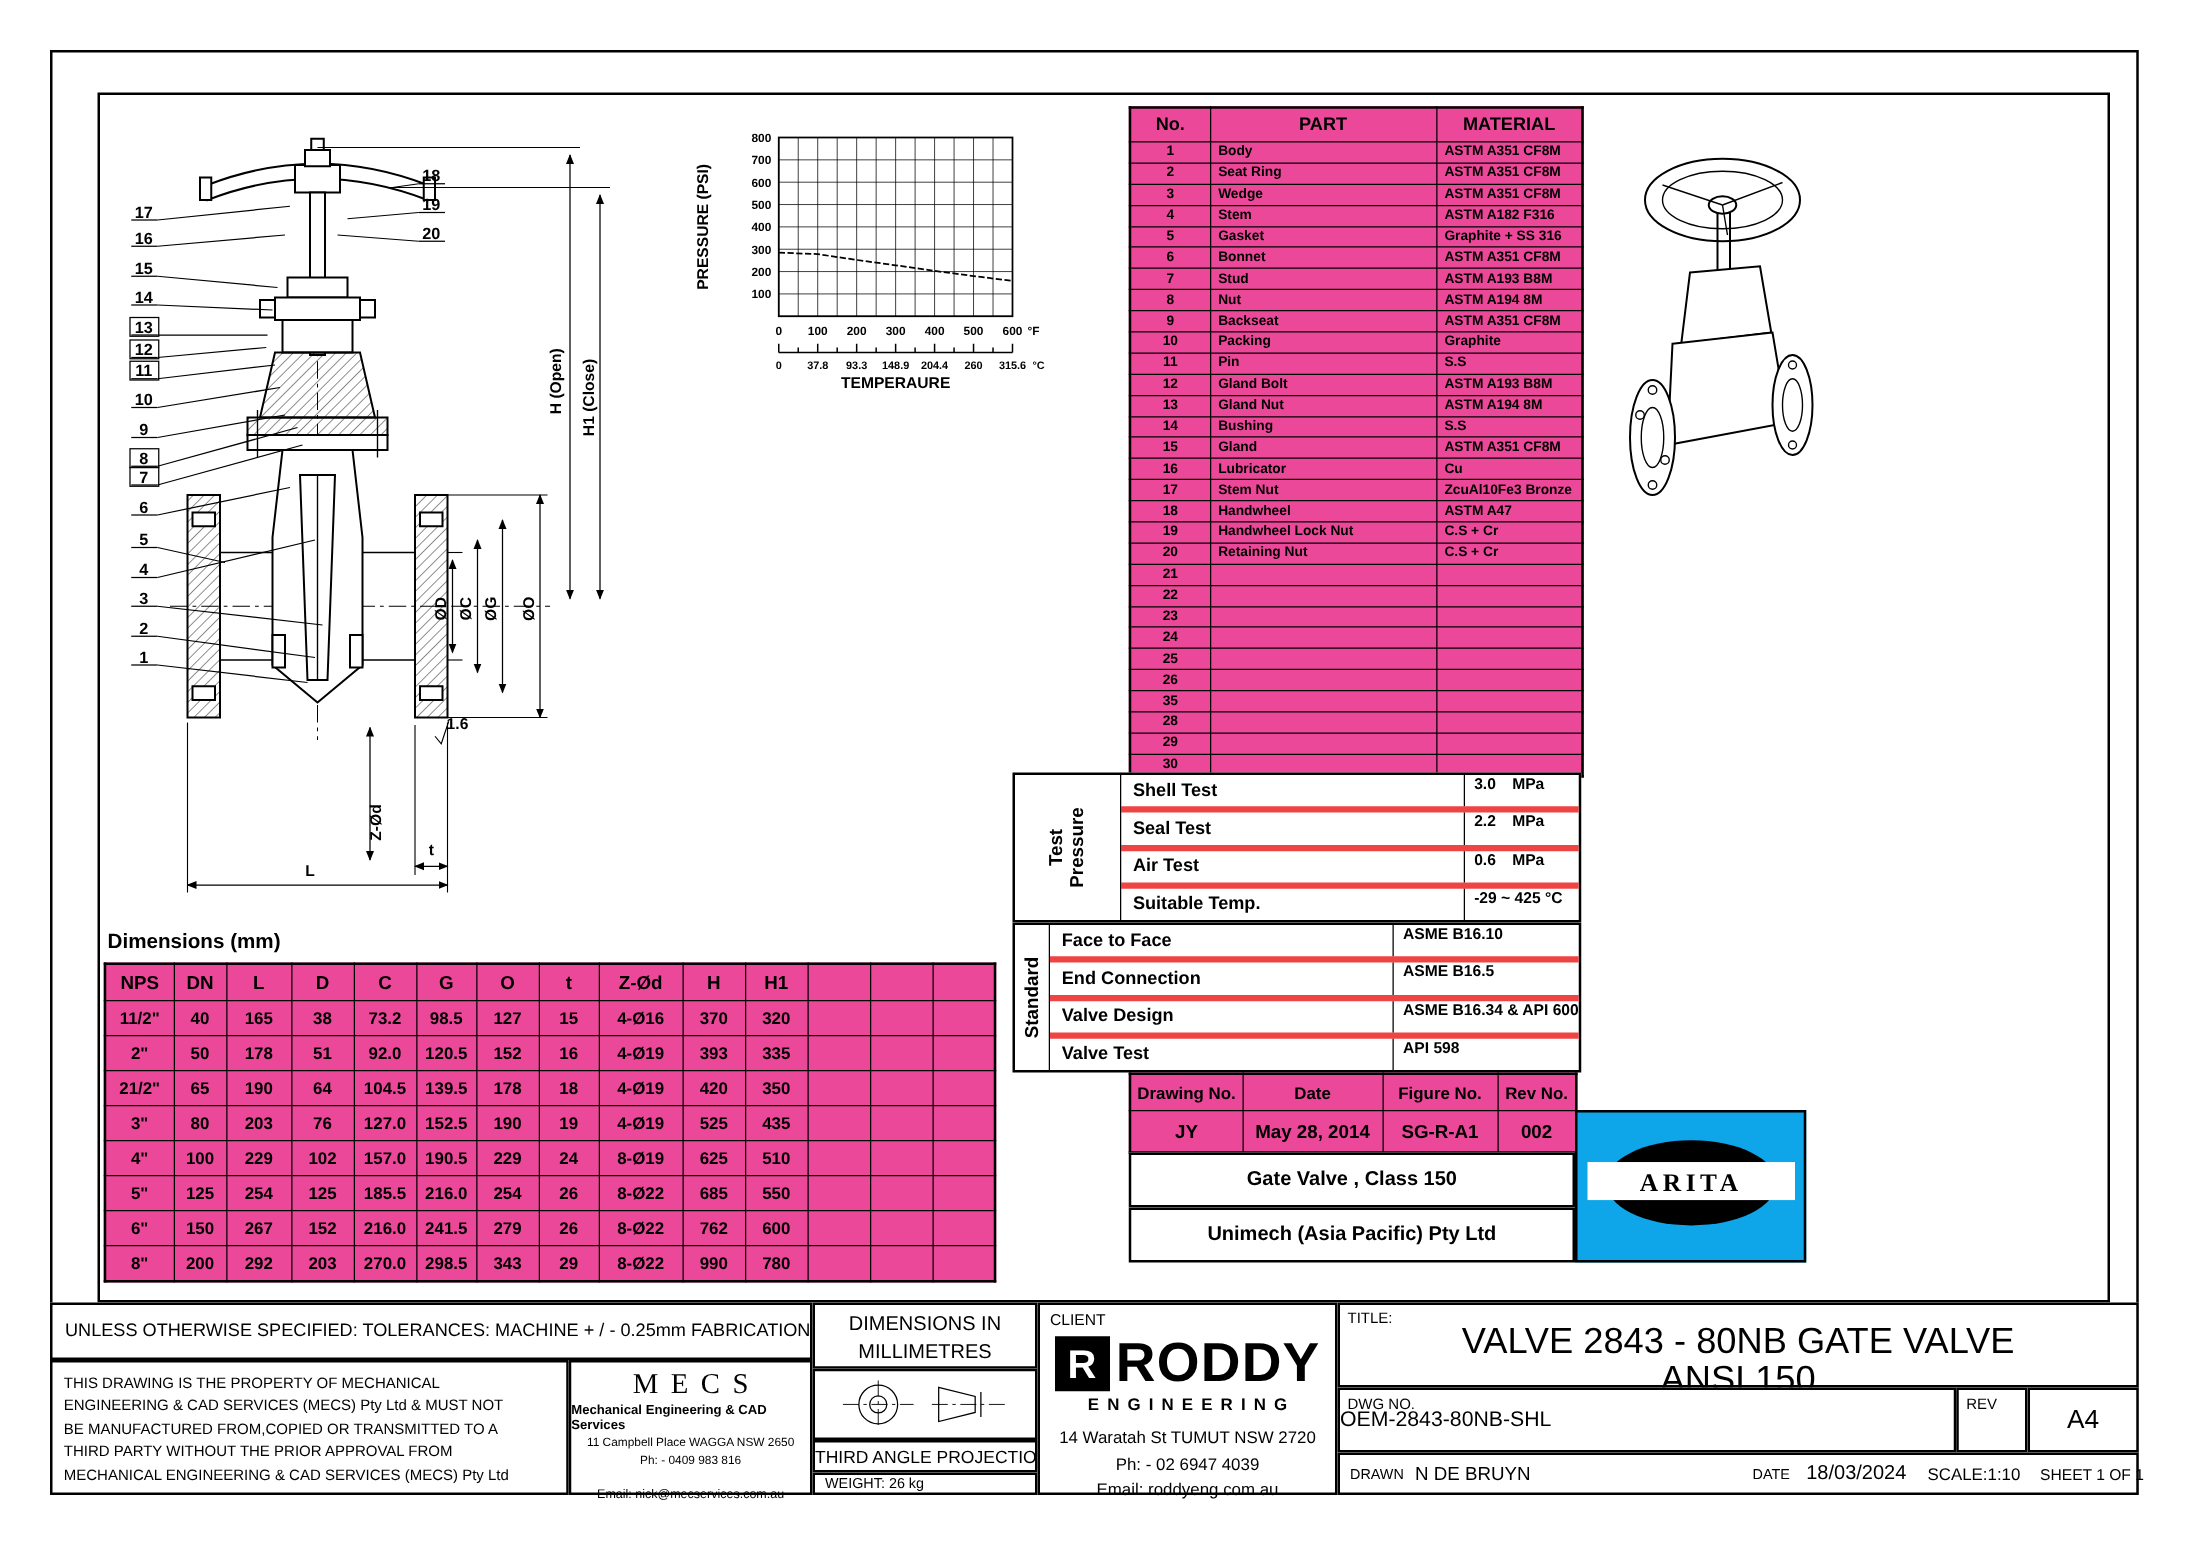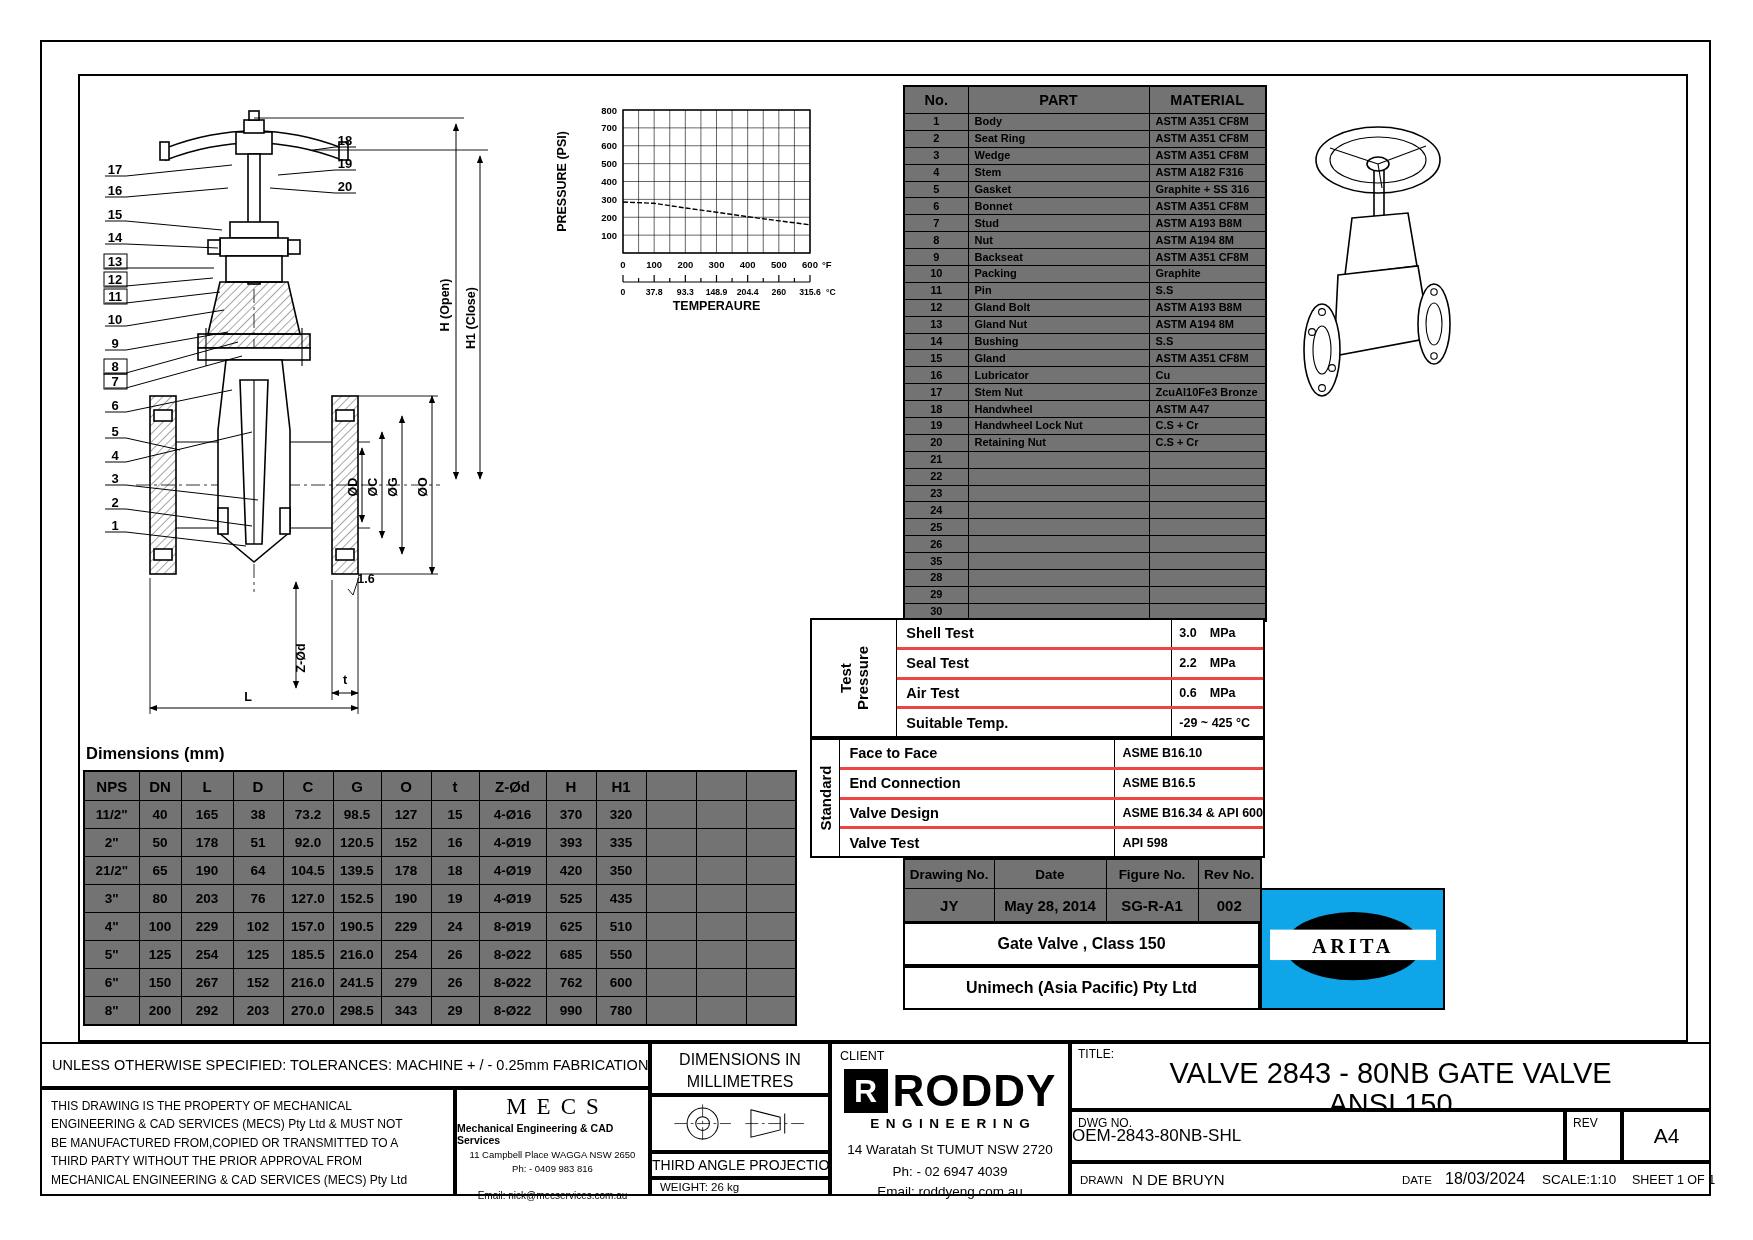--- a/index.html
+++ b/index.html
@@ -20,41 +20,41 @@
   .cbox{fill:none;stroke:#000;stroke-width:1}
   .dimlabel{font:700 12.5px "Liberation Sans",sans-serif}
   .grid{stroke:#000;stroke-width:0.6;fill:none}
   .frame{stroke:#000;stroke-width:1.4;fill:none}
   .axis{stroke:#000;stroke-width:1.2;fill:none}
   .curve{stroke:#000;stroke-width:1.4;fill:none;stroke-dasharray:5 2}
   .tick{font:700 9.5px "Liberation Sans",sans-serif}
   .small{font-size:8.7px}
   .axlabel{font:700 12.5px "Liberation Sans",sans-serif}
   
-  .tbl{border-collapse:collapse;table-layout:fixed;position:absolute;background:#737373}
+  .tbl{border-collapse:collapse;table-layout:fixed;position:absolute;background:#ec4899}
   .tbl th,.tbl td{border:1px solid #000;padding:0;overflow:hidden;white-space:nowrap}
   .parts{left:903px;top:85px;width:362px;border:2px solid #000}
   .parts th{height:26px;font-size:14.5px;font-weight:700}
   .parts td{height:15.9px;font-size:11px;font-weight:700;line-height:1}
   .parts td.c{text-align:center}
   .parts td.l{padding-left:6px;text-align:left}
   .dims{left:83px;top:770px;width:712px;border:2px solid #000}
   .dims th{height:28px;font-size:15px;font-weight:700;text-align:center}
   .dims td{height:27px;font-size:13.5px;font-weight:700;text-align:center}
   .dwginfo{left:903px;top:858px;width:357px;border:2px solid #000}
   .dwginfo th{height:28px;font-size:13.5px;font-weight:700;text-align:center}
   .dwginfo td{height:32px;font-size:15px;font-weight:700;text-align:center}
   
   .sidegrid{position:absolute;display:flex;border:2px solid #000;box-sizing:border-box;background:#fff}
   .sg-label{width:93px;border-right:1px solid #000;position:relative}
   .sg-rows{flex:1;display:flex;flex-direction:column}
-  .sg-row{display:flex;border-bottom:3px solid #ef4444;flex:1}
+  .sg-row{display:flex;border-bottom:5px solid #ef4444;flex:1}
   .sg-row:last-child{border-bottom:none}
   .sg-name{width:275px;padding-left:9px;font-size:14.5px;font-weight:700;display:flex;align-items:center;border-right:1px solid #000;box-sizing:border-box}
-  .sg-val{flex:1;display:flex;align-items:center;padding-left:7px;font-size:12.5px;font-weight:700;white-space:nowrap;overflow:visible}
+  .sg-val{flex:1;display:flex;padding-left:7px;font-size:12.5px;font-weight:700;white-space:nowrap;overflow:visible}
   .sg-val .unit{margin-left:13px}
   .vlabel{position:absolute;left:50%;top:50%;transform:translate(-50%,-50%) rotate(-90deg);
           font-size:15px;font-weight:700;text-align:center;line-height:1.15}
   .vlabel.two{width:76px}
   
   .dims-title{position:absolute;left:86px;top:744px;font-size:16.5px;font-weight:700}
   .prodrow,.comprow{position:absolute;left:903px;width:357px;height:44px;border:2px solid #000;
     box-sizing:border-box;font-size:16px;font-weight:700;display:flex;align-items:center;justify-content:center;background:#fff}
   .prodrow{top:922px}.comprow{top:966px}
   .arita-box{position:absolute;left:1260px;top:888px;width:185px;height:122px;border:2px solid #000;box-sizing:border-box;

